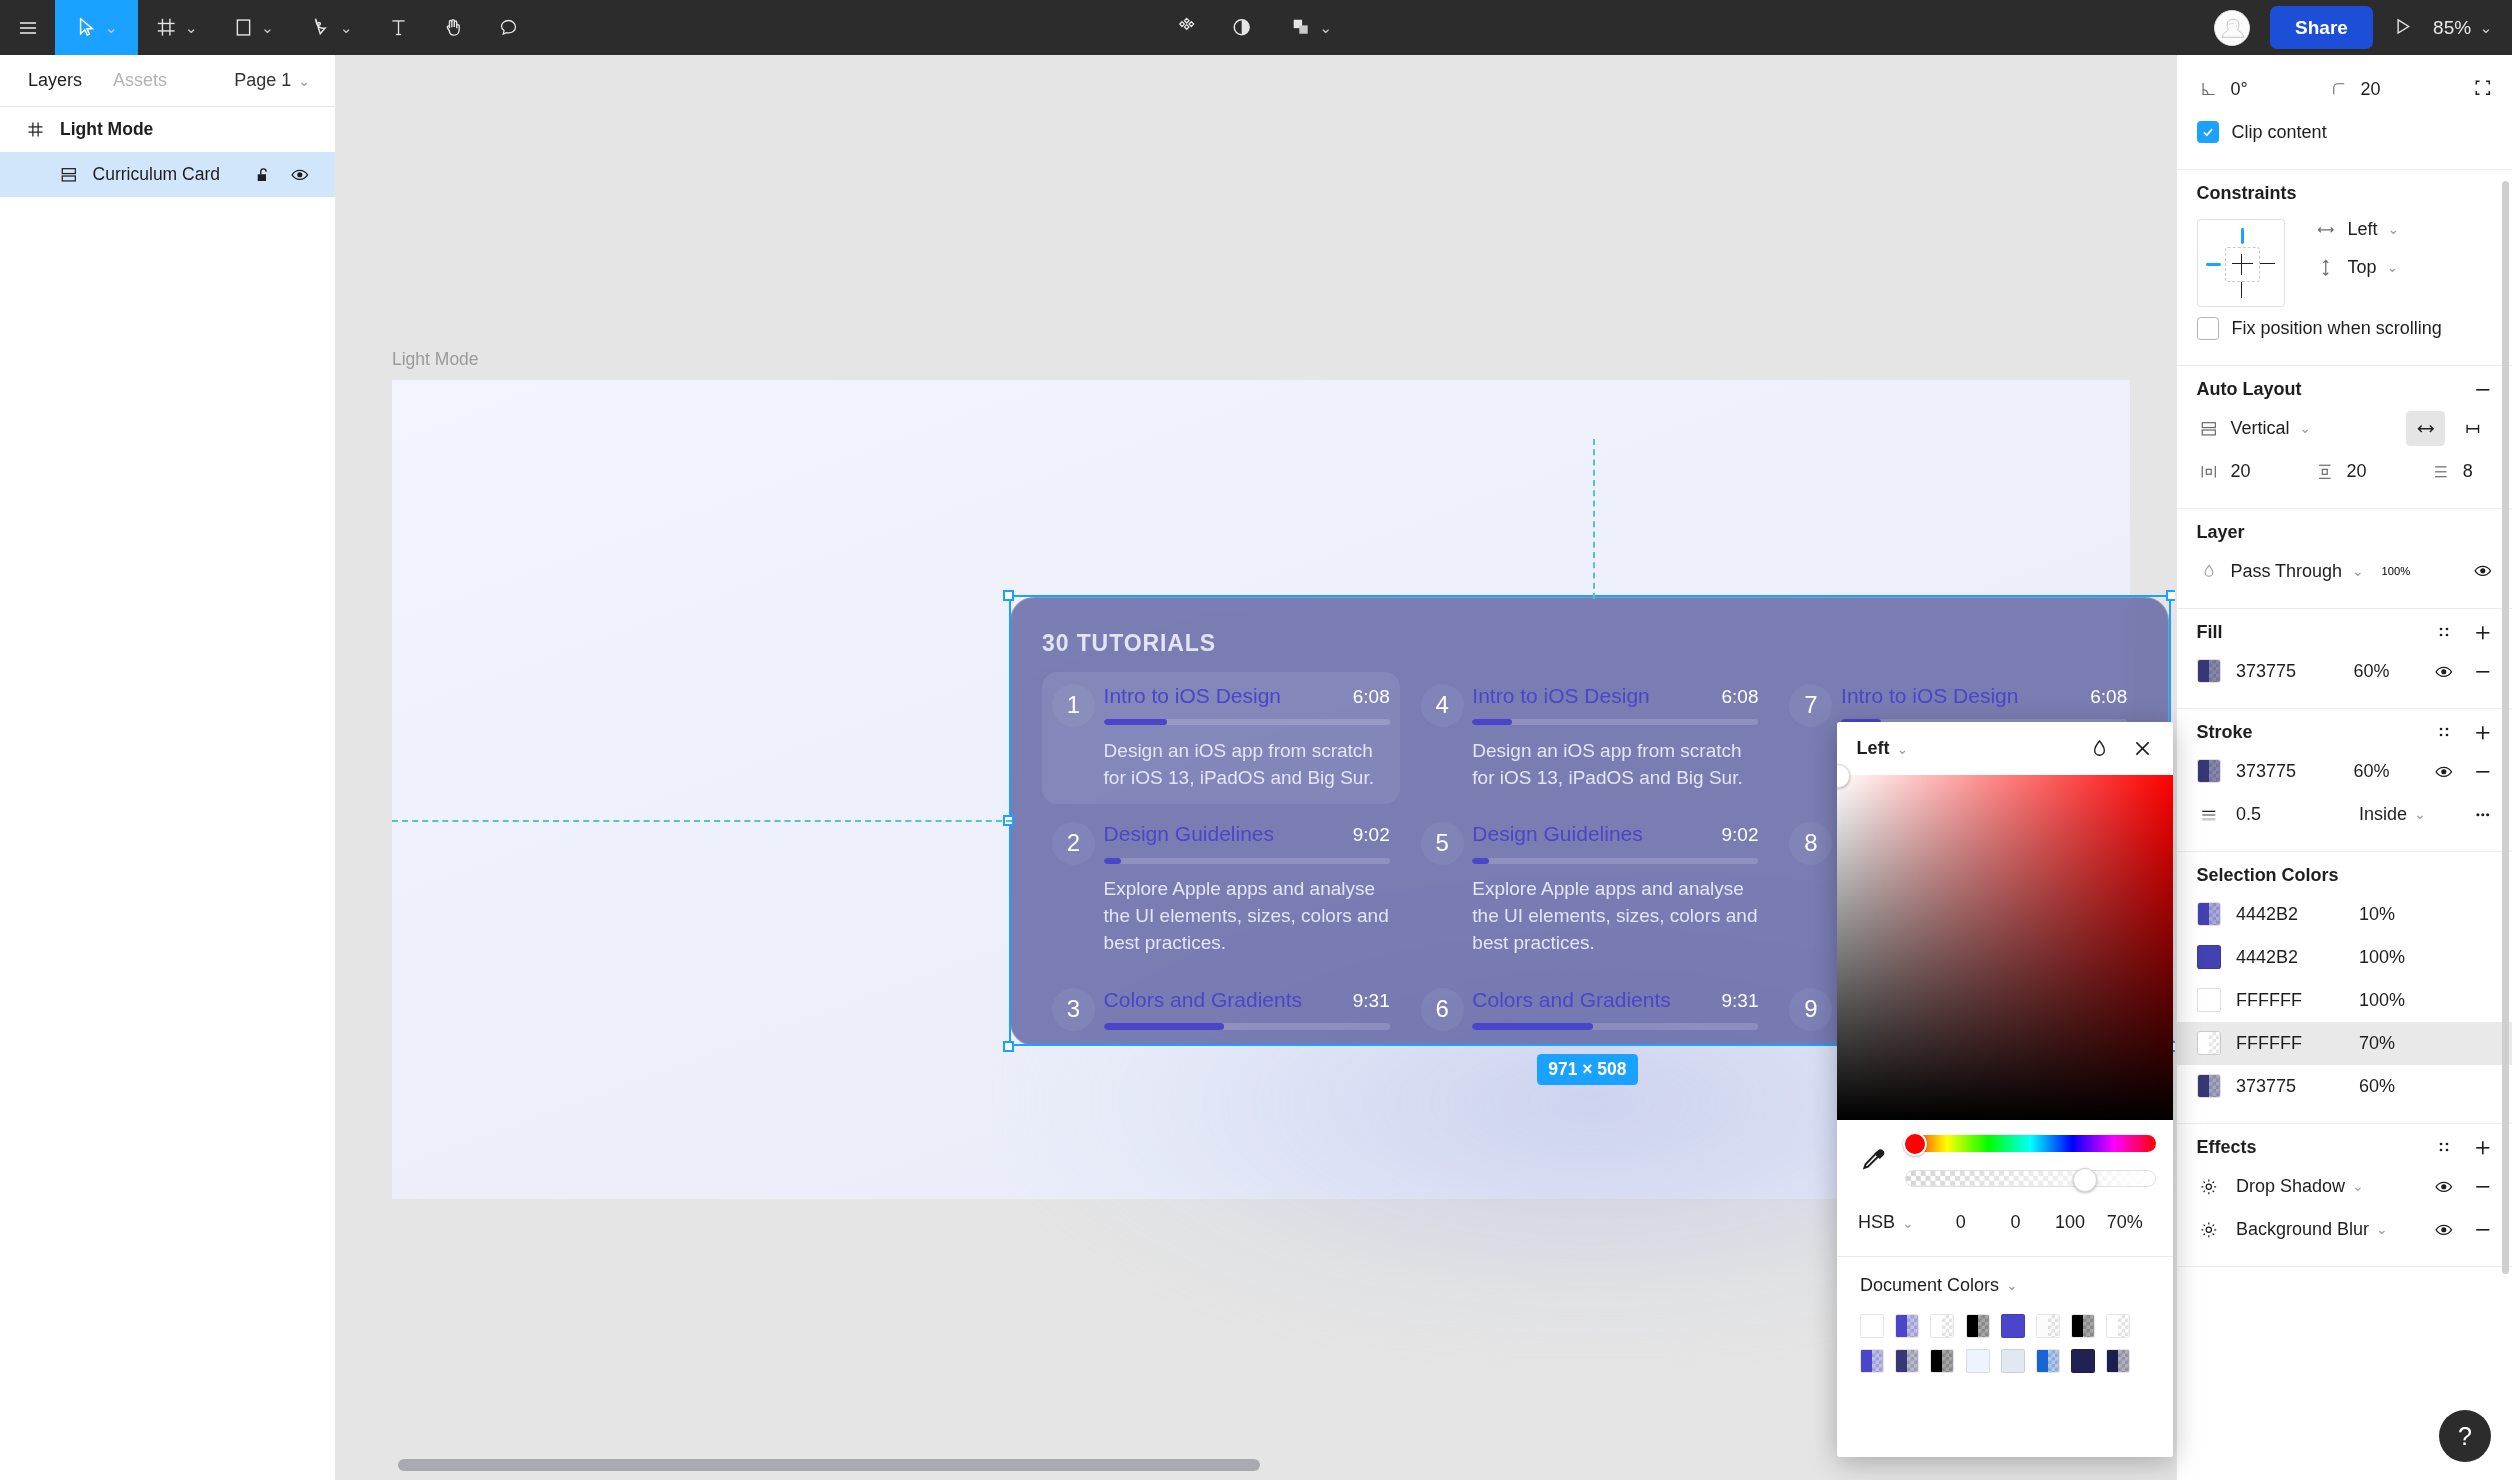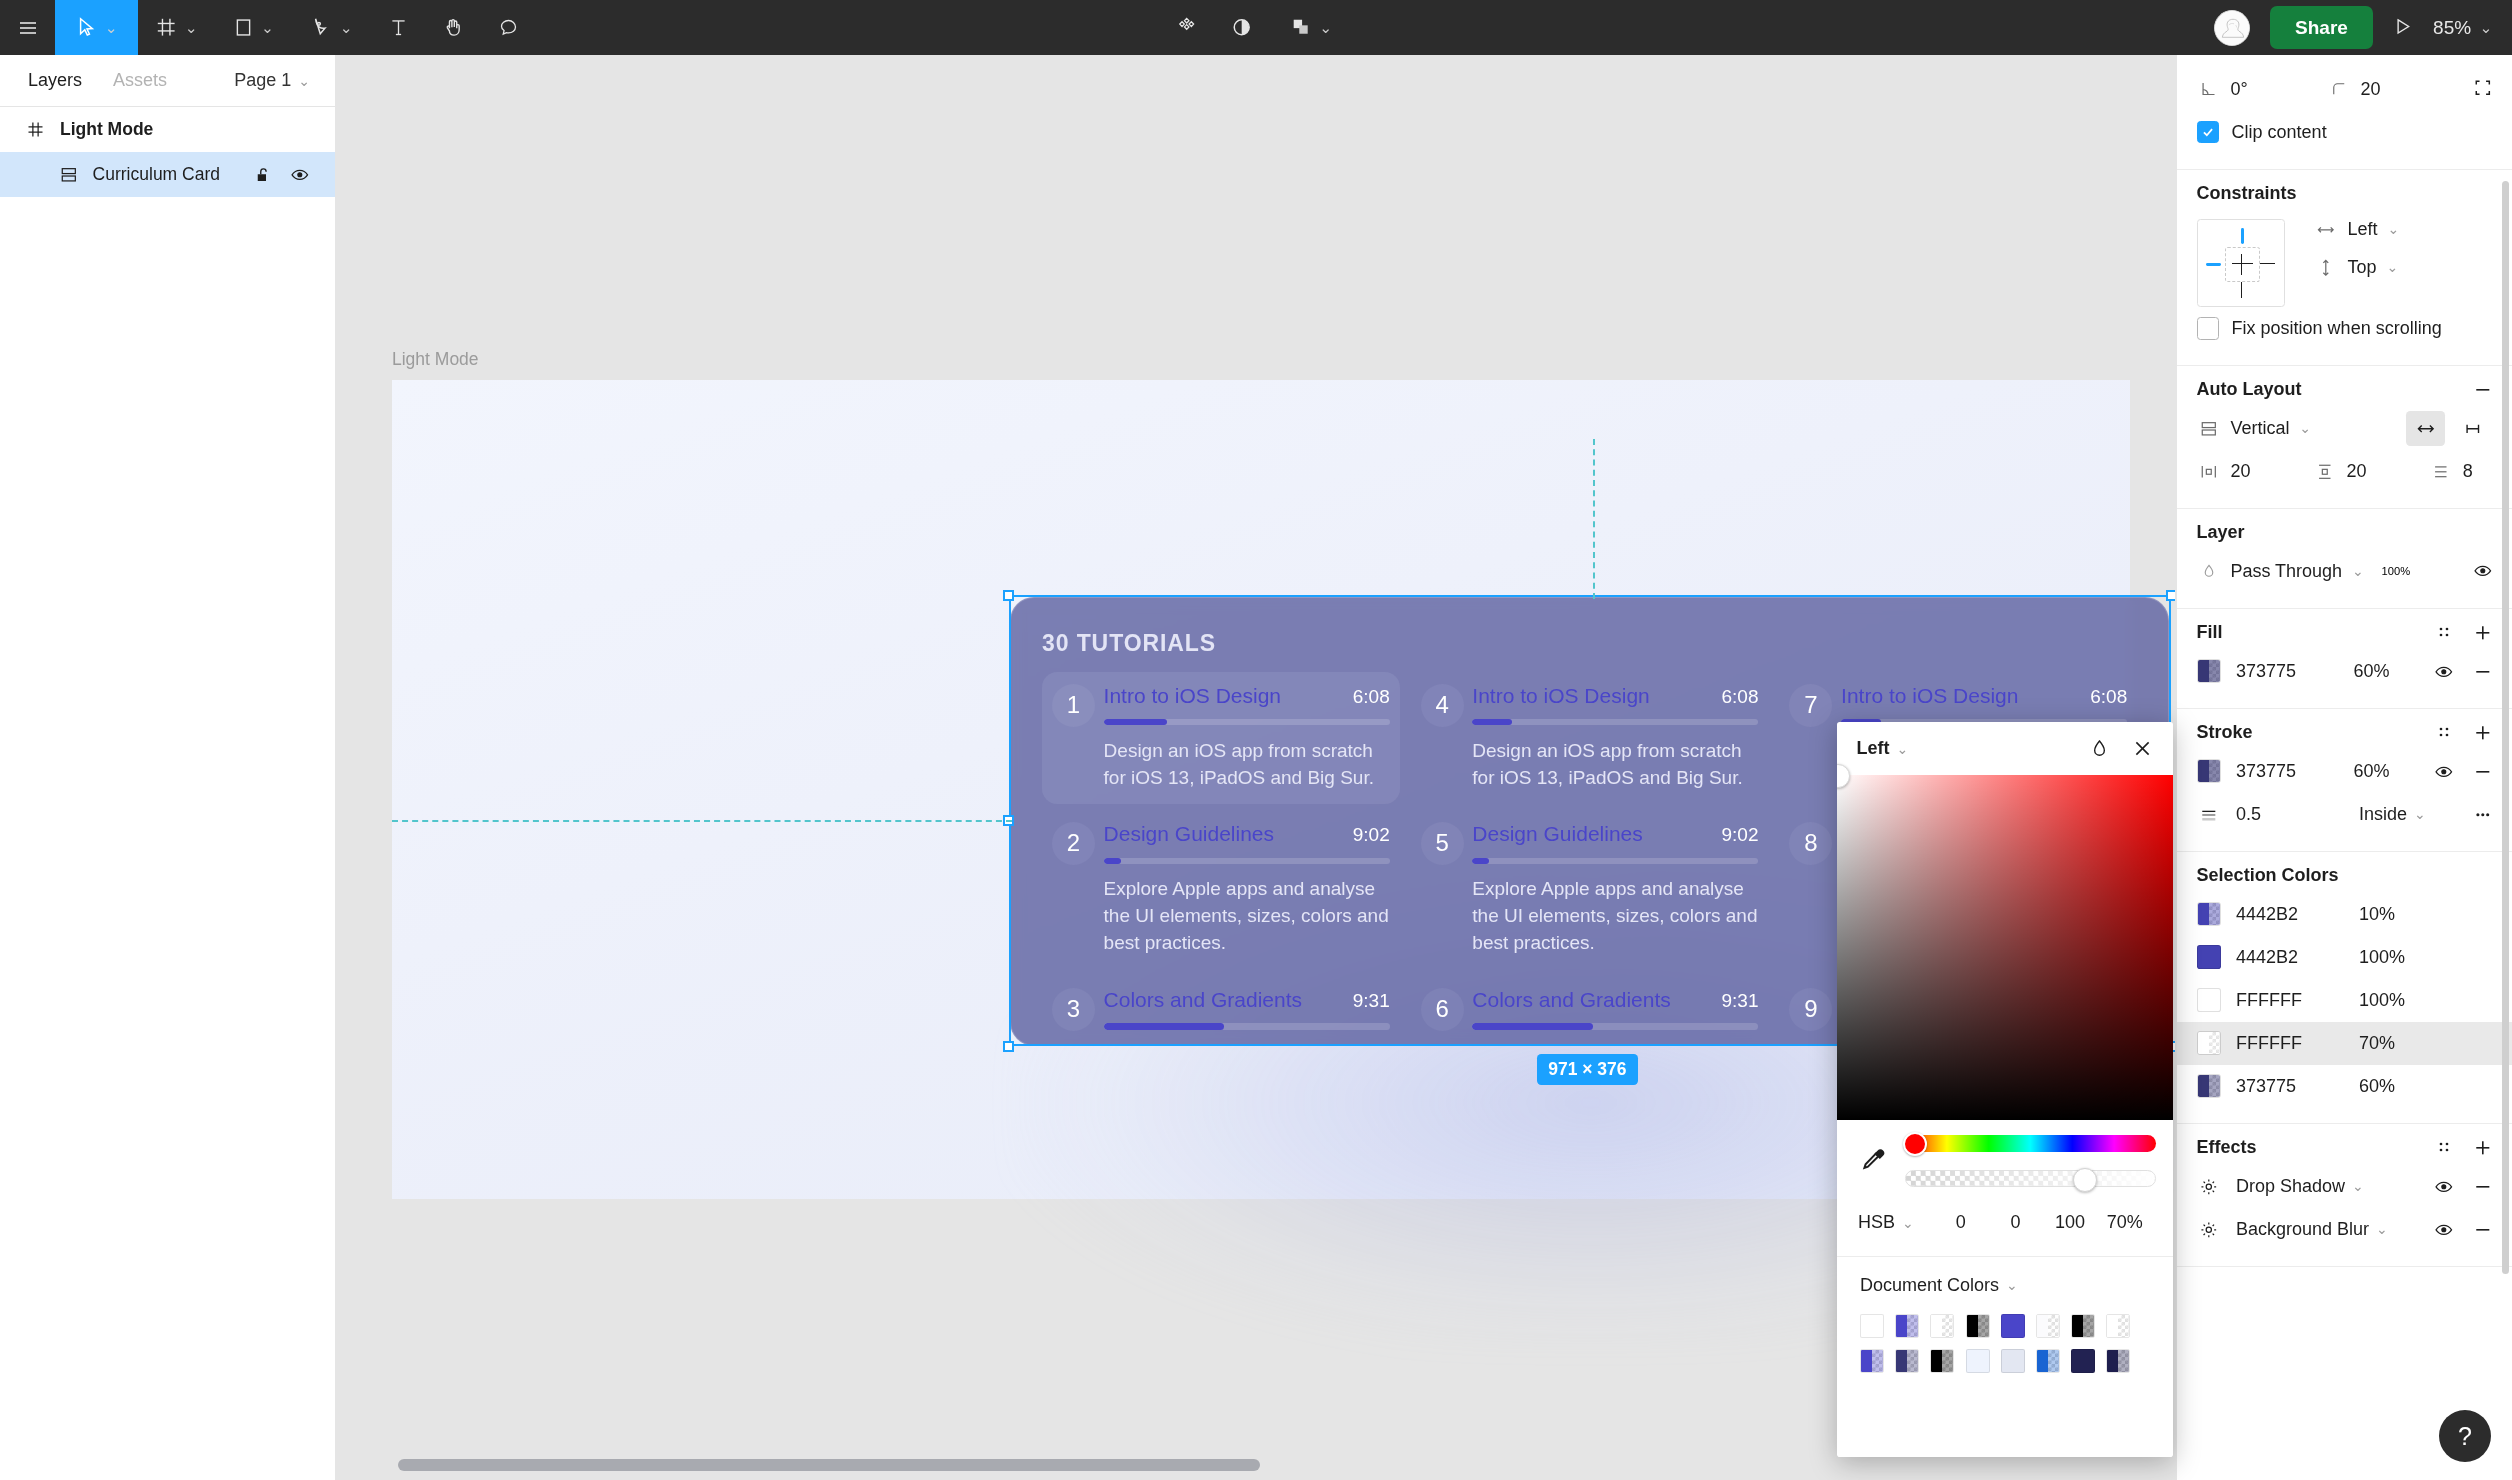--- a/index.html
+++ b/index.html
@@ -33,21 +33,21 @@
     position: absolute; right: 19.6px;
     display: flex; align-items: center; height: 55px; gap: 19.6px;
   }
   .avatar {
     width: 36px; height: 36px; border-radius: 50%;
     background: #fbfbfb; overflow: hidden; position: relative;
     border: 0.7px solid #d8d8d8;
   }
   .avatar svg { position: absolute; inset: 0; }
   .share-btn {
-    background: #15803d; color: #fff;
+    background: #1d4ed8; color: #fff;
     font-size: 19px; font-weight: 600;
     padding: 10.5px 25px; border-radius: 7px;
     border: none; cursor: pointer;
   }
   .zoom-level {
     color: #e8e8e8; font-size: 19px;
     display: flex; align-items: center; gap: 8.4px;
   }
 
   
@@ -642,21 +642,21 @@
 
   <div class="sel-outline"></div>
   <div class="sel-handle" style="left:667px; top:535px"></div>
   <div class="sel-handle" style="left:1830px; top:535px"></div>
   <div class="sel-handle" style="left:667px; top:986px"></div>
   <div class="sel-handle" style="left:1830px; top:986px"></div>
   <div class="sel-handle" style="left:667px; top:760px"></div>
 
   <div class="guide-v"></div>
   <div class="guide-h"></div>
-  <div class="size-badge">971 × 376</div>
+  <div class="size-badge">971 × 508</div>
 
   <div class="h-scrollbar">
       <i></i>
     </div>
 </div>
 
 <div class="picker">
   <div class="pk-head">
     <span class="pk-title">Left</span>
     <span class="caret">⌄</span>

